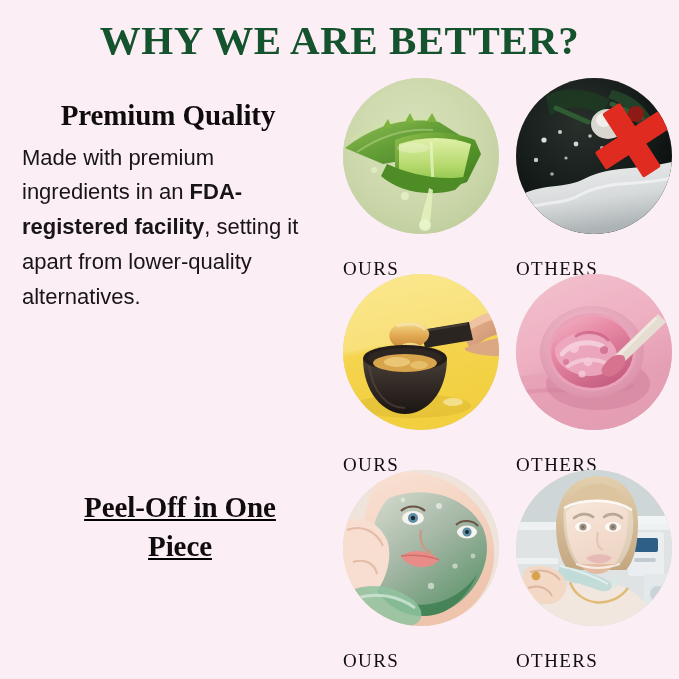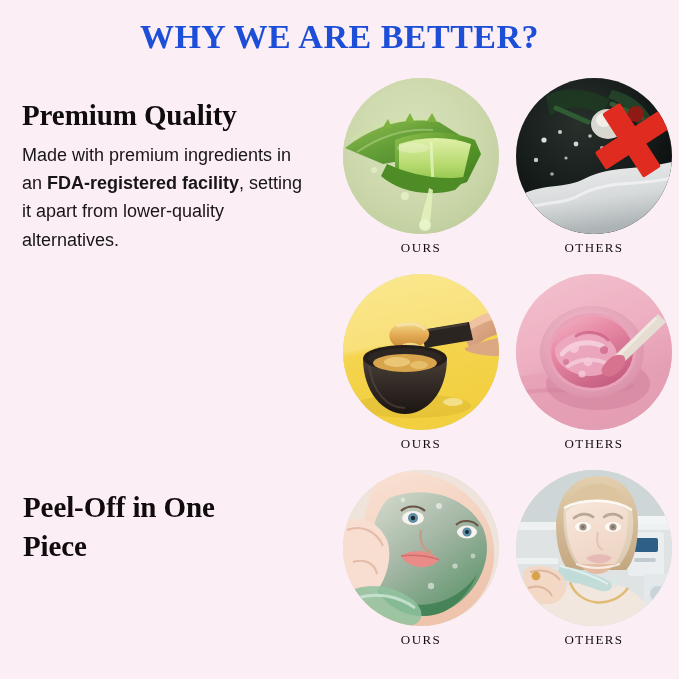--- a/index.html
+++ b/index.html
@@ -11,72 +11,73 @@
     position:relative;
   }
   .page{position:relative;width:679px;height:679px;}
 
   
   .title{
     position:absolute;left:0;top:20px;width:679px;
     text-align:center;
     font-family:"Liberation Serif",serif;
     font-weight:700;
-    font-size:34px;
+    font-size:41px;
     letter-spacing:0.5px;
-    color:#1d4ed8;
+    color:#14532d;
     line-height:1;
   }
 
   
   .textcol{position:absolute;left:22px;top:96px;width:292px;}
   .block{margin-bottom:0;}
   .block-1{position:absolute;left:0;top:0;width:292px;}
   .block-2{position:absolute;left:0;top:190px;width:292px;}
-  .block-3{position:absolute;left:1px;top:392px;width:292px;}
+  .block-3{position:absolute;left:12px;top:392px;width:292px;text-decoration:underline;}
 
   .b-head{
     font-family:"Liberation Serif",serif;
     font-weight:700;
     font-size:29px;
     line-height:1.33;
     color:#100c0e;
     margin:0 0 6px 0;
     letter-spacing:-0.1px;
+    text-align:center;
   }
   .b-body{
     font-family:"Liberation Sans",sans-serif;
     font-weight:400;
-    font-size:18px;
+    font-size:22px;
     line-height:1.58;
     color:#18151a;
     margin:0;
   }
   .b-body b{font-weight:700;}
 
   
   .imgcol{position:absolute;left:336px;top:78px;width:336px;}
   .row{position:relative;height:196px;}
   .cell{position:absolute;top:0;width:156px;}
   .cell.ours{left:7px;}
   .cell.others{left:180px;}
 
   .circle{
     width:156px;height:156px;border-radius:50%;
     overflow:hidden;position:relative;
     background:#ded9cf;
   }
   .caption{
-    text-align:center;
+    text-align:left;
     font-family:"Liberation Serif",serif;
     font-weight:400;
-    font-size:13px;
+    font-size:19px;
     letter-spacing:1.4px;
     color:#120f11;
-    margin-top:6px;
+    margin-top:24px;
   }
   .circle svg{display:block;width:156px;height:156px;}
 </style>
 </head>
 <body>
 
 <div class="page">
 
   <div class="title">WHY WE ARE BETTER?</div>
 

